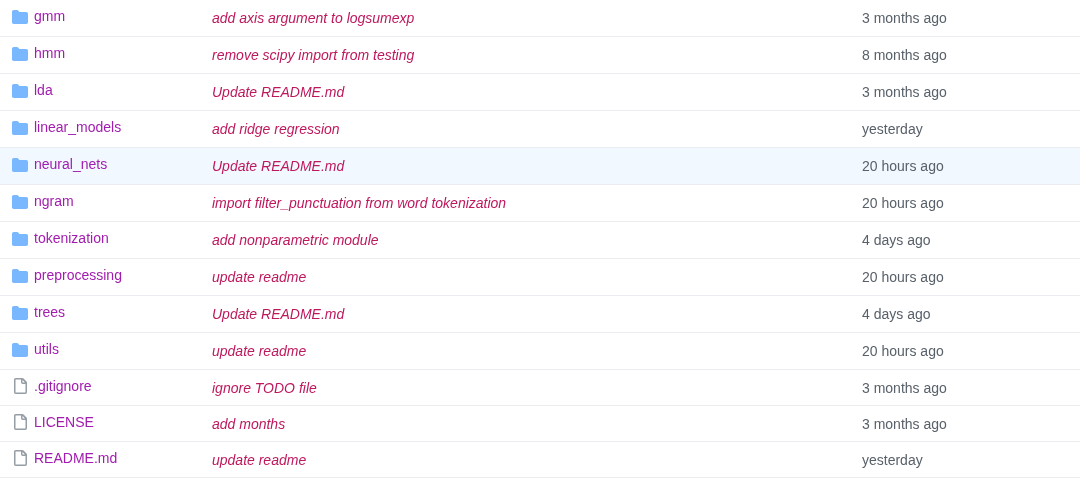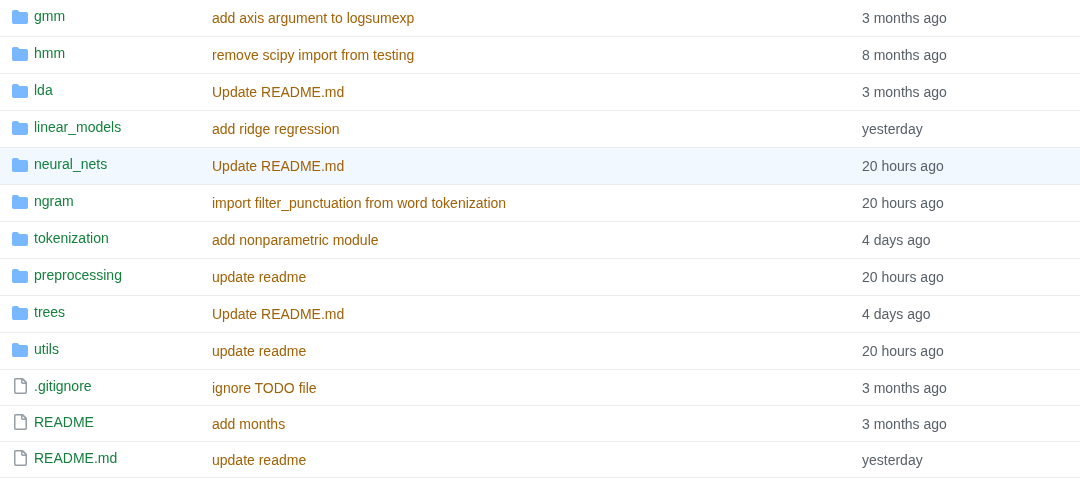--- a/index.html
+++ b/index.html
@@ -21,29 +21,30 @@
     }
     .file-list td {
       padding: 8px 12px;
       vertical-align: middle;
       white-space: nowrap;
     }
     .file-list td:first-child {
       width: 200px;
     }
     .file-list td:nth-child(2) {
-      color: #a16207;
+      color: #be185d;
       width: 650px;
+      font-style: italic;
     }
     .file-list td:last-child {
       color: #586069;
       text-align: left;
     }
     .file-name-link {
-      color: #15803d;
+      color: #a21caf;
       text-decoration: none;
       display: inline-flex;
       align-items: center;
       gap: 6px;
     }
     .folder-icon {
       display: inline-block;
       width: 16px;
       height: 14px;
       position: relative;
@@ -196,21 +197,21 @@
     </td>
     <td>ignore TODO file</td>
     <td>3 months ago</td>
   </tr>
       <tr>
     <td>
       <a class="file-name-link" href="#">
         <span class="file-icon"><svg viewBox="0 0 16 16" width="16" height="16" xmlns="http://www.w3.org/2000/svg" fill="#959da5">
                 <path d="M2 1.75C2 .784 2.784 0 3.75 0h6.586c.464 0 .909.184 1.237.513l2.914 2.914c.329.328.513.773.513 1.237v9.586A1.75 1.75 0 0113.25 16h-9.5A1.75 1.75 0 012 14.25V1.75zm1.75-.25a.25.25 0 00-.25.25v12.5c0 .138.112.25.25.25h9.5a.25.25 0 00.25-.25V6h-2.75A1.75 1.75 0 019 4.25V1.5H3.75zm6.75.56v2.19c0 .138.112.25.25.25h2.19L10.5 2.06z"></path>
               </svg></span>
-        <span>README</span>
+        <span>LICENSE</span>
       </a>
     </td>
     <td>add months</td>
     <td>3 months ago</td>
   </tr>
       <tr>
     <td>
       <a class="file-name-link" href="#">
         <span class="file-icon"><svg viewBox="0 0 16 16" width="16" height="16" xmlns="http://www.w3.org/2000/svg" fill="#959da5">
                 <path d="M2 1.75C2 .784 2.784 0 3.75 0h6.586c.464 0 .909.184 1.237.513l2.914 2.914c.329.328.513.773.513 1.237v9.586A1.75 1.75 0 0113.25 16h-9.5A1.75 1.75 0 012 14.25V1.75zm1.75-.25a.25.25 0 00-.25.25v12.5c0 .138.112.25.25.25h9.5a.25.25 0 00.25-.25V6h-2.75A1.75 1.75 0 019 4.25V1.5H3.75zm6.75.56v2.19c0 .138.112.25.25.25h2.19L10.5 2.06z"></path>

